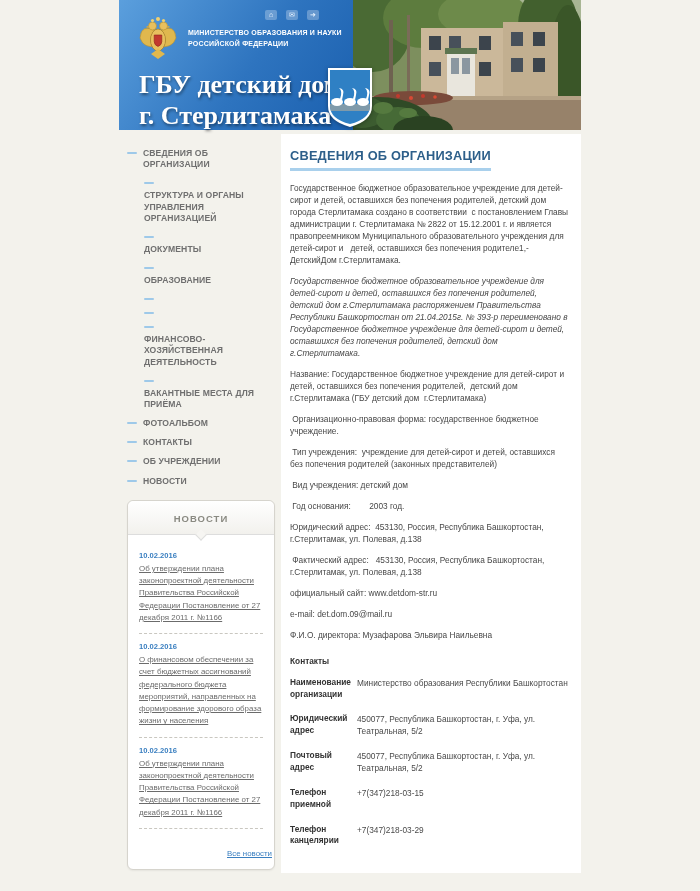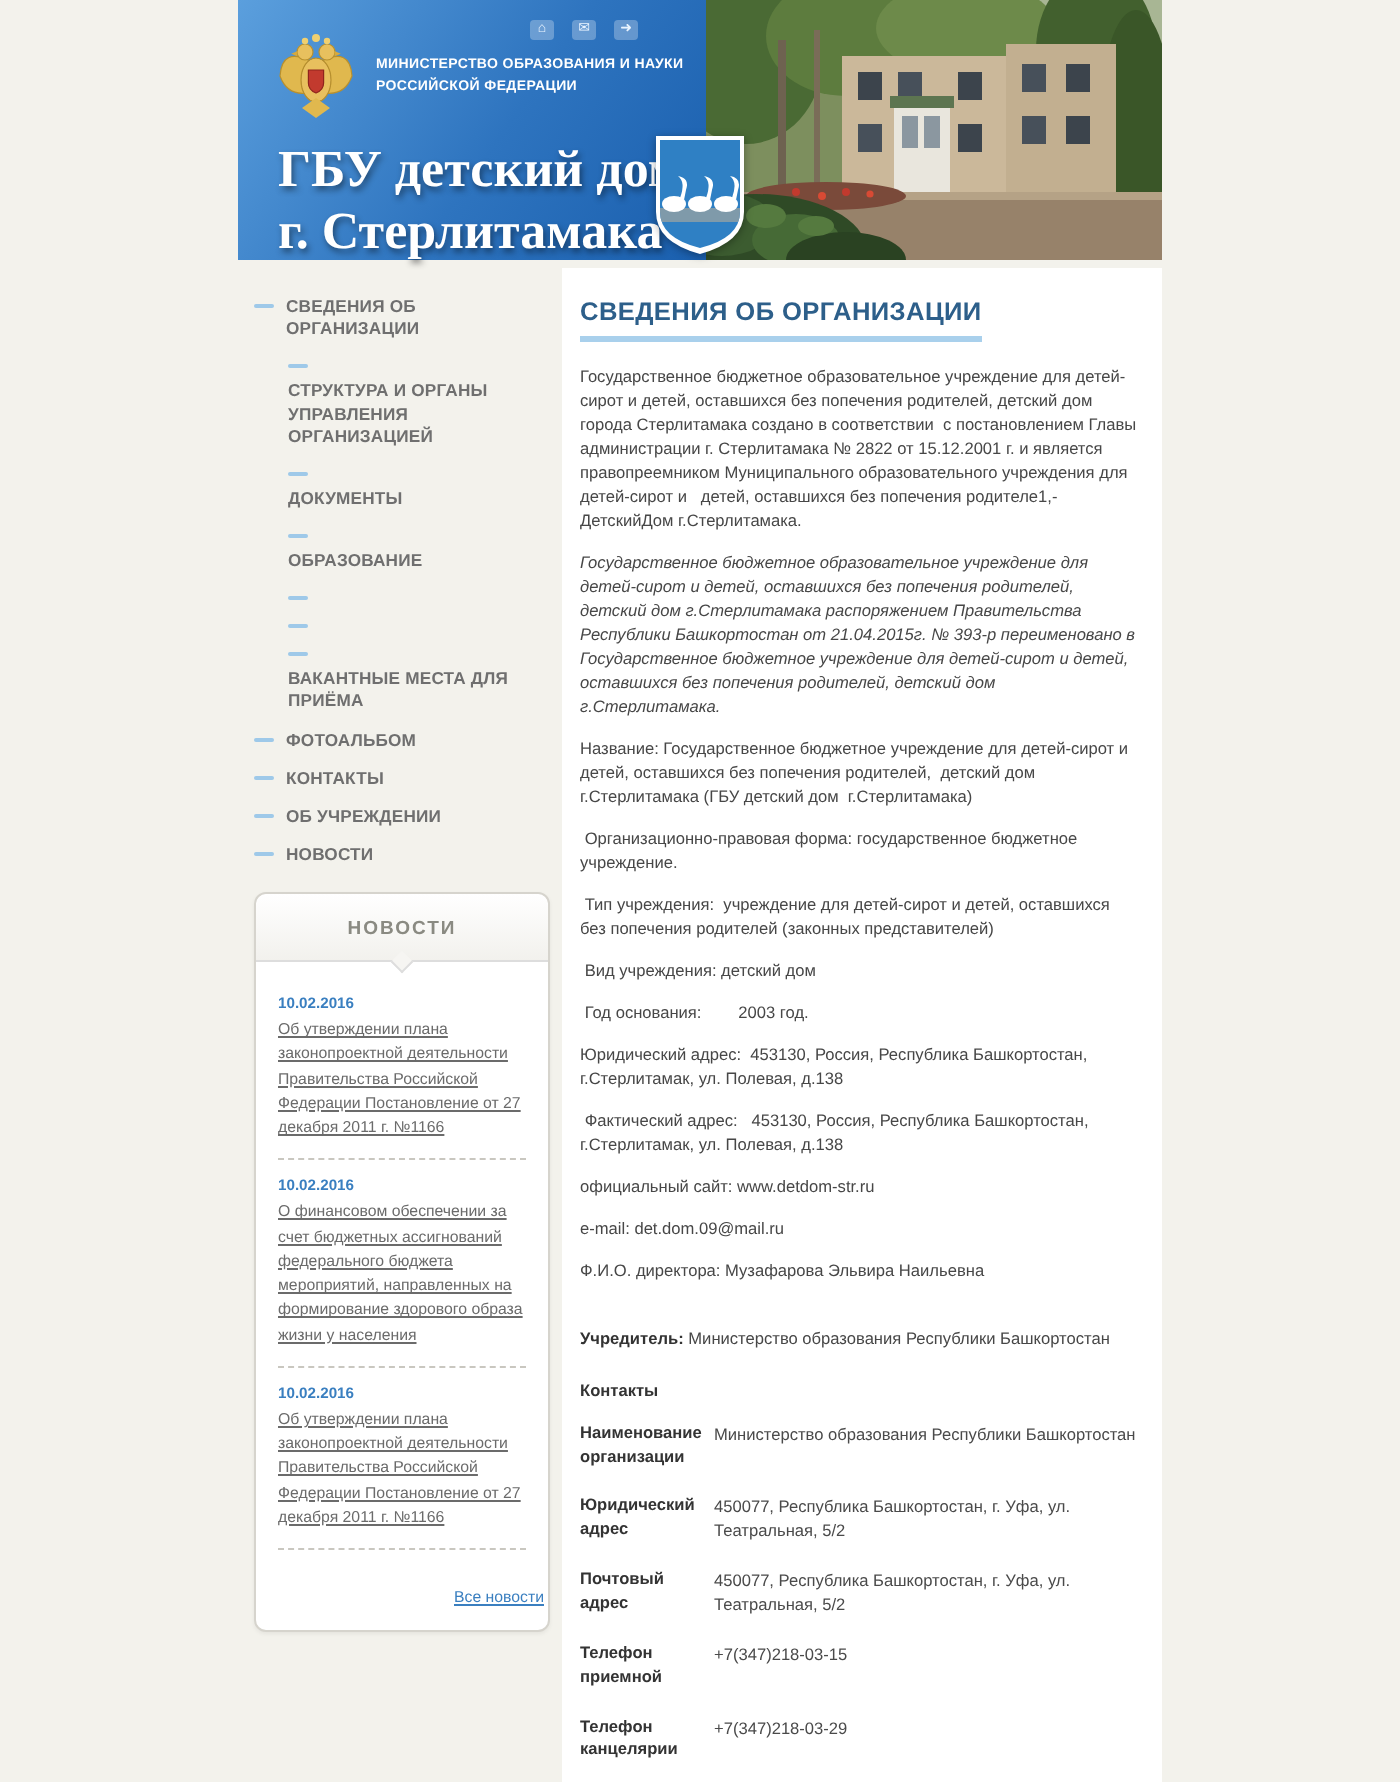--- a/index.html
+++ b/index.html
@@ -227,20 +227,24 @@
             </a>
 
             <a class="menu-item lv-2">
               <span class="dash"></span>
             </a>
 
             <a class="menu-item lv-2">
               <span class="dash"></span>
             </a>
 
+            <a class="menu-item lv-2">
+              <span class="dash"></span>
+              <span class="menu-label">ФИНАНСОВО-ХОЗЯЙСТВЕННАЯ ДЕЯТЕЛЬНОСТЬ</span>
+            </a>
 
             <a class="menu-item lv-2">
               <span class="dash"></span>
               <span class="menu-label">ВАКАНТНЫЕ МЕСТА ДЛЯ ПРИЁМА</span>
             </a>
 
             <a class="menu-item lv-1">
               <span class="dash"></span>
               <span class="menu-label">ФОТОАЛЬБОМ</span>
             </a>
@@ -312,21 +316,20 @@
             <p class="info-line"> Фактический адрес:   453130, Россия, Республика Башкортостан, г.Стерлитамак, ул. Полевая, д.138</p>
 
 
             <p class="info-line">официальный сайт: www.detdom-str.ru</p>
 
             <p class="info-line">e-mail: det.dom.09@mail.ru</p>
 
             <p class="info-line">Ф.И.О. директора: Музафарова Эльвира Наильевна</p>
           </div>
 
-        <p class="founder"><b>Учредитель:</b><span> Министерство образования Республики Башкортостан</span></p>
 
         <div class="contacts-title">Контакты</div>
 
         <div class="c-table">
 
           <div style="display:contents">
             
           
               <div style="display:contents">
                 <div class="c-label">Наименование организации</div>

